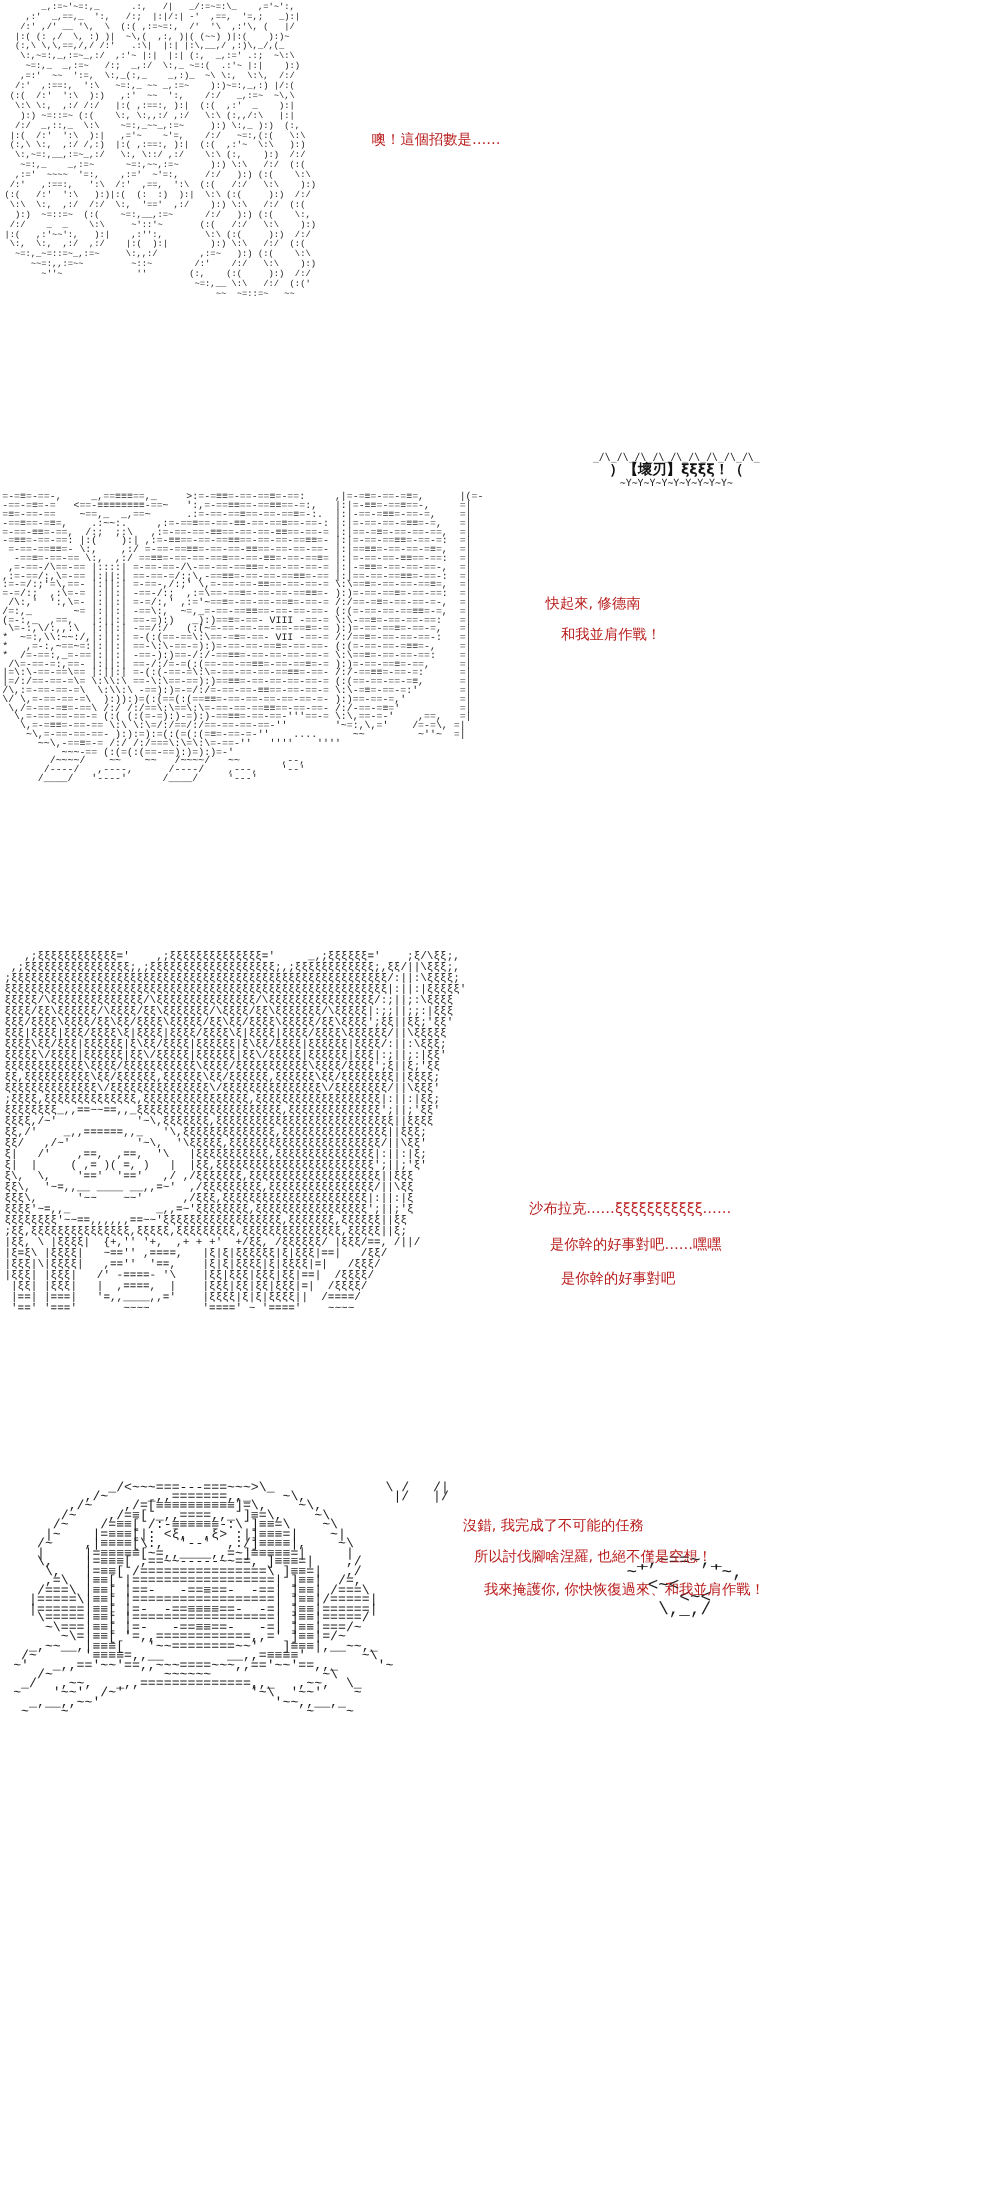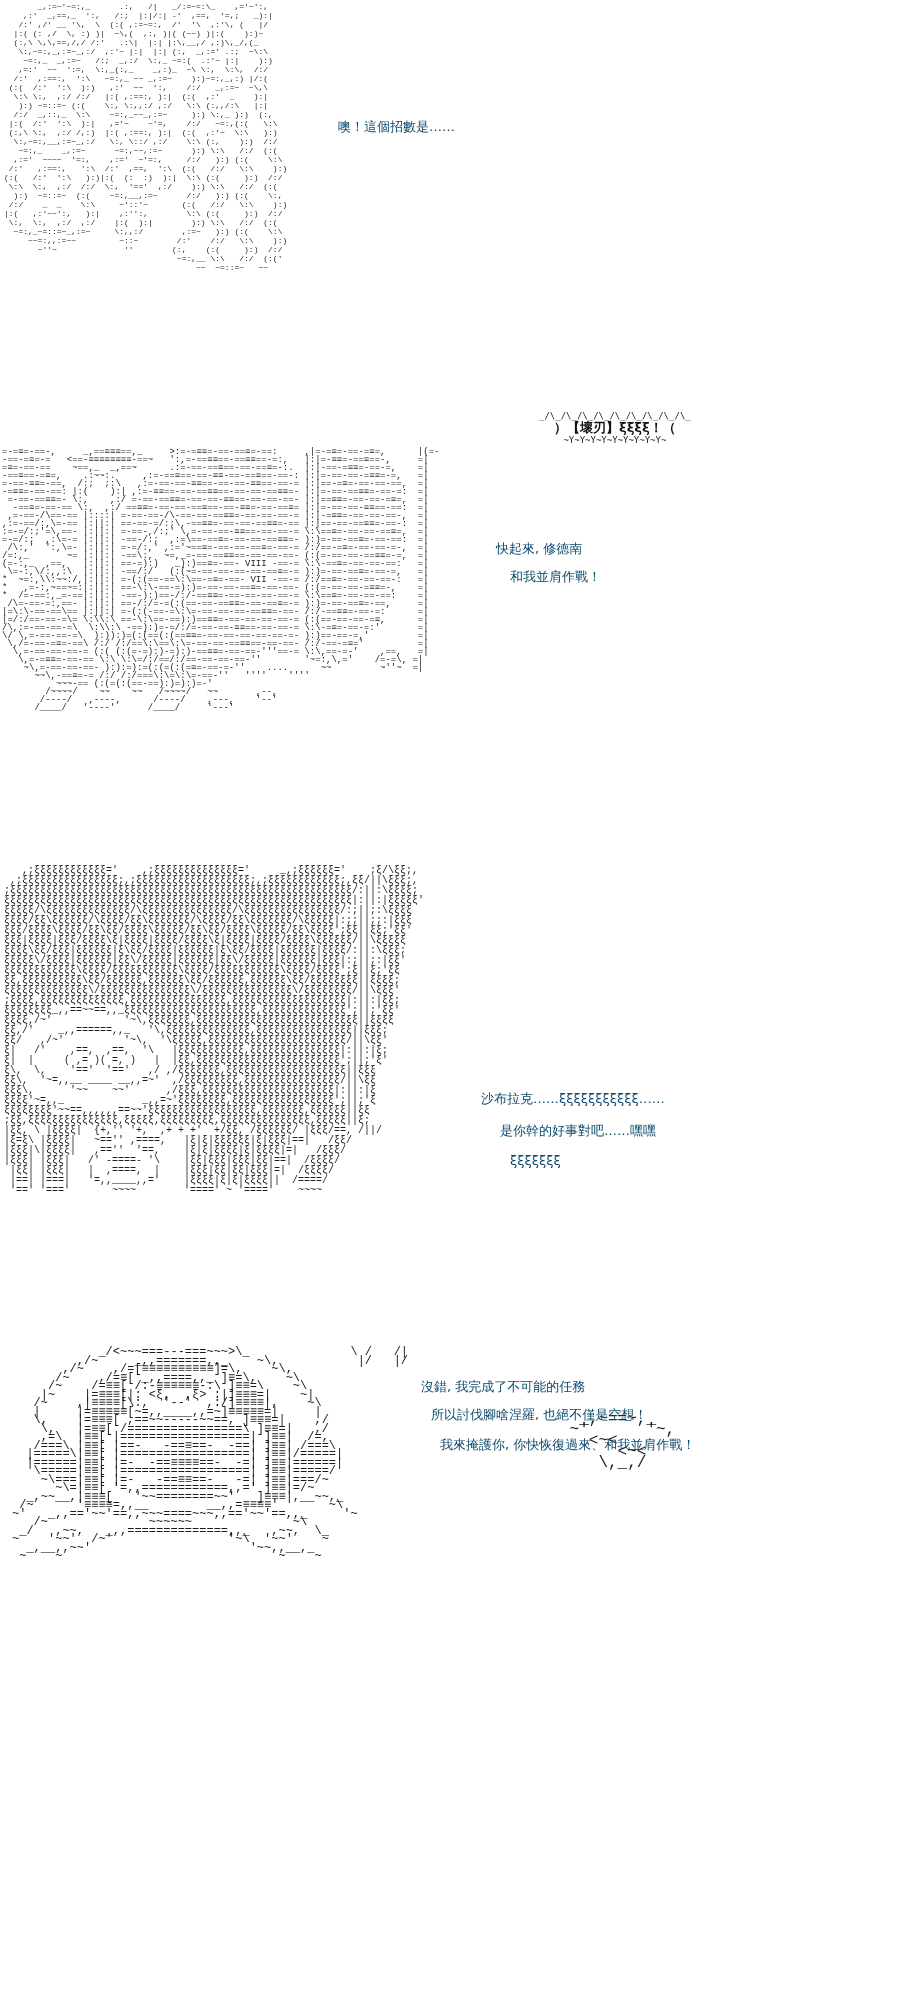--- a/index.html
+++ b/index.html
@@ -11,21 +11,21 @@
   .aa{
     position:absolute;margin:0;white-space:pre;
     font-family:Liberation Mono, monospace;color:#1c1c1c;
   }
   #aa1{left:4px;top:2px;font-size:8px;line-height:9px;}
   #aa2{left:2px;top:448px;font-size:9px;line-height:8px;}
   #aa3{left:4px;top:866px;font-size:10px;line-height:10px;}
   #aa4{left:12px;top:1348px;font-size:12px;line-height:8.5px;}
   #aa4frag{left:560px;top:1414px;font-size:16px;line-height:11px;}
   .dlg{
-    position:absolute;font-size:13px;white-space:nowrap;color:#0c4a6e;
+    position:absolute;font-size:13px;white-space:nowrap;color:#b91c1c;
     font-family:"DejaVu Sans",sans-serif;
     padding-left:33px;
   }
   .bubble{
     position:absolute;left:506px;top:412px;text-align:center;color:#111;margin-left:33px;
   }
   .bubble .deco{
     font-family:"DejaVu Sans Mono",monospace;font-size:9px;line-height:8px;
     white-space:pre;color:#1c1c1c;
   }
@@ -146,21 +146,21 @@
 |ξξξ|\|ξξξξ|   ,==''  '==,    |ξ|ξ|ξξξξ|ξ|ξξξξ|=|   /ξξξ/
 |ξξξ| |ξξξ|   /' -====- '\    |ξξ|ξξξ|ξξξ|ξξ|==|  /ξξξξ/
  |ξξ| |ξξξ|   |  ,====,  |    |ξξξ|ξξ|ξξ|ξξξ|=|  /ξξξξ/
  |==| |===|   '=,,____,,='    |ξξξξ|ξ|ξ|ξξξξ||  /====/
  '==' '==='       ~~~~        '====' ~ '===='    ~~~~</pre>
 
   <div class="dlg" style="left:448px;top:1090px;">沙布拉克……ξξξξξξξξξξξ……</div>
 
   <div class="dlg" style="left:467px;top:1122px;">是你幹的好事對吧……嘿嘿</div>
 
-  <div class="dlg" style="left:477px;top:1153px;">ξξξξξξξ</div>
+  <div class="dlg" style="left:477px;top:1153px;">是你幹的好事對吧</div>
 
   <pre class="aa" id="aa4">            _/&lt;~~~===---===~~~&gt;\_              \ /   /|
          ,/~     _,,=======,,_    ~\,           |/   |/
        ,/~    ,/=[≡≡≡≡≡≡≡≡≡≡]=\,    ~\,
       /~    ,/=≡[ _,,====,,_ ]≡=\,    ~\
      /~    /=≡≡[ /:-≡≡≡≡≡≡-:\ ]≡≡=\    ~\
     |~    |=≡≡≡[|: &lt;ξ,  ,ξ&gt; :|]≡≡≡=|    ~|
    /~    ,|≡≡≡≡[\:,  '--'  ,:/]≡≡≡≡|,    ~\
    |     |=≡≡≡≡≡[~=,,____,,=~]≡≡≡≡≡=|     |
    \,    |=≡≡≡[ ,==~~-----~~==, ]≡≡≡=|    ,/

